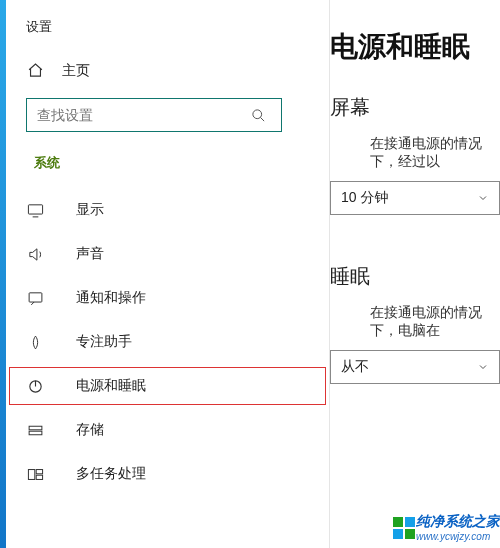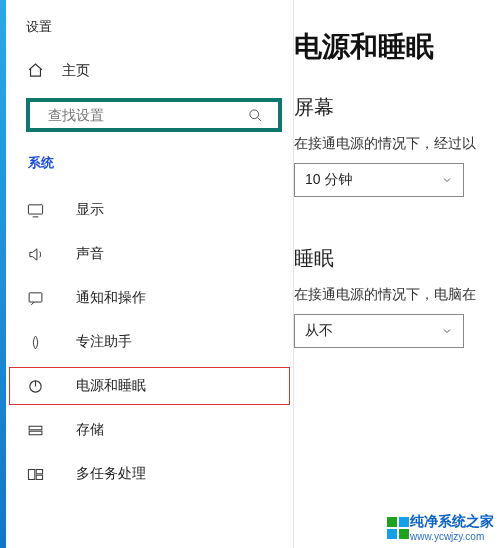--- a/index.html
+++ b/index.html
@@ -6,73 +6,74 @@
   html, body { width: 500px; height: 548px; overflow: hidden; font-family: "Microsoft YaHei", "Segoe UI", sans-serif; background: #fff; }
   .window {
     position: absolute; left: 6px; top: 0; right: 0; bottom: 0;
     display: flex;
   }
   .left-edge {
     position: absolute; left: 0; top: 0; width: 6px; height: 100%;
     background: linear-gradient(#2aa8e8,#1276c8);
   }
   .sidebar {
-    width: 288px; height: 100%; border-right: 1px solid #e5e5e5;
+    width: 324px; height: 100%; border-right: 1px solid #e5e5e5;
     padding-top: 18px;
     background: #ffffff;
     position: relative;
   }
   .app-title { font-size: 13px; color: #222; padding-left: 20px; margin-bottom: 18px; }
   .home-row {
     display: flex; align-items: flex-start; gap: 18px;
     padding: 8px 20px; font-size: 14px; color: #222;
   }
   .home-row .icon { width: 18px; display:flex; justify-content:center; }
   .search-wrap { padding: 10px 20px 0 20px; }
   .search {
     position: relative;
     width: 256px; height: 34px;
-    border: 4px solid #0f766e; background: #fff;
-    display: flex; align-items: center; padding-left: 8px;
+    border: 1px solid #0f766e; background: #fff;
+    display: flex; align-items: center;
   }
   .search input {
     flex: 1; border: none; outline: none; font-size: 14px; padding: 0 10px; color: #666; background: transparent;
   }
   .search .sicon { width: 30px; text-align: center; color: #666; }
-  .group-label { font-size: 13px; font-weight: 600; color: #1d4ed8; padding: 22px 20px 6px 22px; }
+  .group-label { font-size: 13px; font-weight: 600; color: #4d7c0f; padding: 22px 20px 6px 28px; }
   .nav { margin-top: 10px; }
   .nav-item {
     display: flex; align-items: center; gap: 32px;
     padding: 13px 20px; font-size: 14px; color: #222;
     cursor: pointer;
   }
   .nav-item .icon { width: 18px; display:flex; justify-content:center; color:#444; }
   .nav-item.highlighted {
     outline: 1px solid #d33; outline-offset: -4px;
   }
   .main {
     flex: 1; padding: 28px 0 0 0;
     position: relative;
   }
   .main h1 { font-size: 28px; font-weight: 600; color: #111; margin-left: 0; }
   .section-title { font-size: 20px; color: #222; margin-top: 28px; }
-  .section-desc { font-size: 14px; color: #333; margin-top: 14px; }
+  .section-desc { font-size: 14px; color: #333; margin-top: 14px; margin-left: 40px; }
   .select {
     margin-top: 10px;
     width: 170px; height: 34px;
     border: 1px solid #888; background: #fff;
     display: flex; align-items: center; justify-content: space-between;
     padding: 0 10px; font-size: 14px; color: #222; gap: 30px;
   }
   .select .chev { color:#555; }
   .watermark {
-    position: absolute; right: 6px; bottom: 6px;
+    position: absolute; right: 0; bottom: 6px;
     display: flex; align-items: center; gap: 1px;
     font-size: 14px; font-weight: 700; color: #0a62c4;
     text-shadow: 0 0 2px #fff;
+    font-style: italic;
   }
   .wm-url { font-size: 10px; font-weight: 400; color:#2a72c8; display:block; }
   .wm-logo {
     width: 22px; height: 22px; display:grid; grid-template-columns:1fr 1fr; grid-template-rows:1fr 1fr; gap:2px;
   }
   .wm-logo span { background:#1fa221; }
   .wm-logo span:nth-child(1){ background:#1fa221;} 
   .wm-logo span:nth-child(2){ background:#14a0e8;}
   .wm-logo span:nth-child(3){ background:#14a0e8;}
   .wm-logo span:nth-child(4){ background:#1fa221;}

